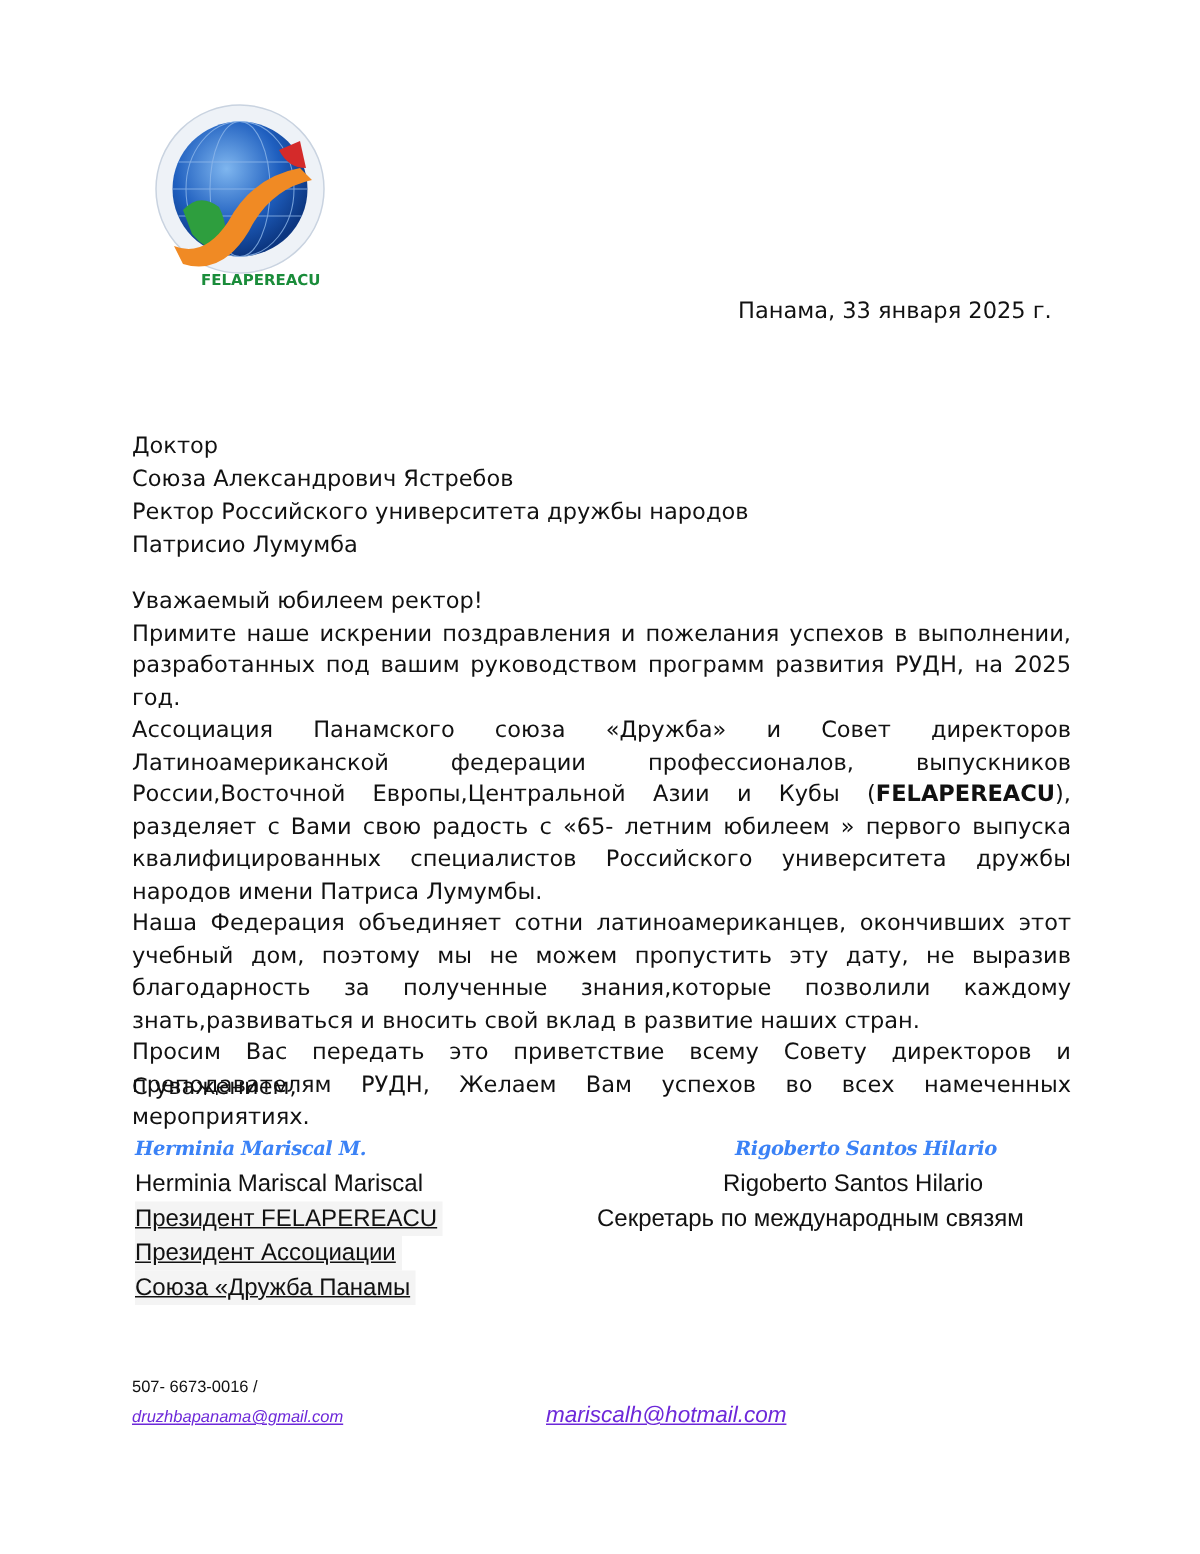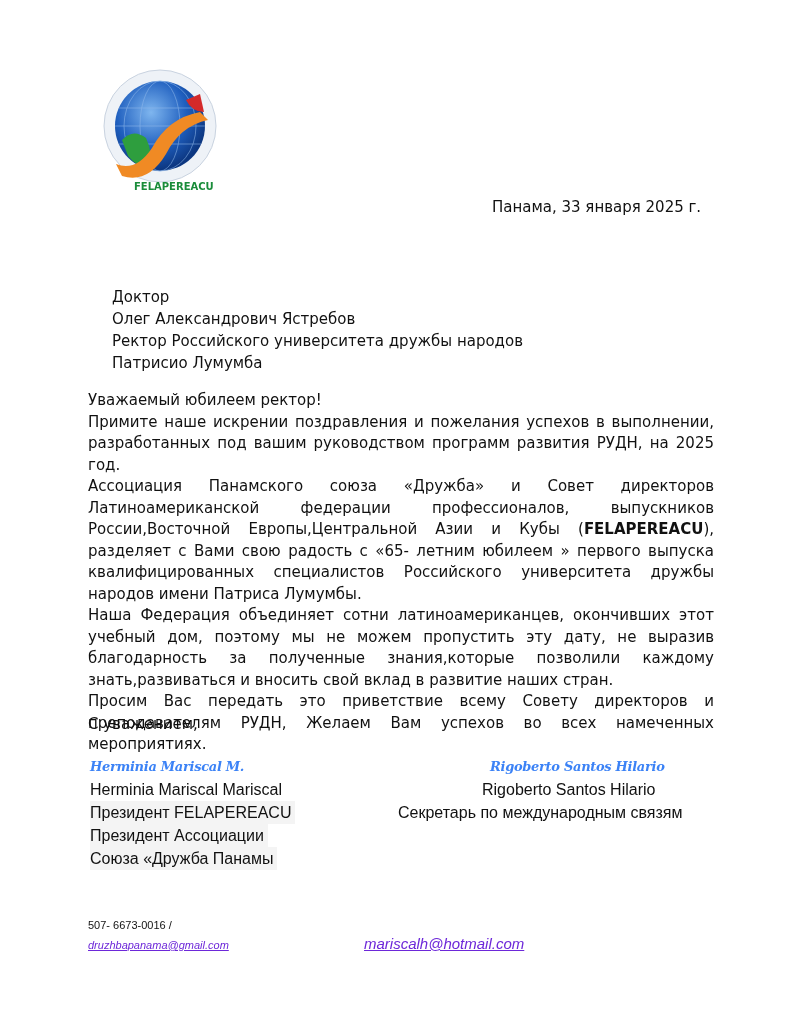--- a/index.html
+++ b/index.html
@@ -2,30 +2,30 @@
 <html><head>
   <meta charset="utf-8">
   <style>
     html, body { margin: 0; padding: 0; background: #ffffff; }
     body { width: 800px; height: 1036px; position: relative; overflow: hidden; color: #111; }
     .page { position: absolute; left: 0; top: 0; width: 800px; height: 1036px; background: #fff; border-radius: 16px; }
     .logo { position: absolute; left: 88px; top: 68px; width: 146px; height: 130px; }
     .sans { font-family: "Liberation Sans", sans-serif; }
     .dv { font-family: "DejaVu Sans", sans-serif; }
     .date { position: absolute; left: 492px; top: 198px; font-size: 15px; }
-    .addr { position: absolute; left: 88px; top: 286px; font-size: 15px; line-height: 22px; margin-left: 24px; }
+    .addr { position: absolute; left: 88px; top: 286px; font-size: 15px; line-height: 22px; }
     .body { position: absolute; left: 88px; top: 390px; width: 626px; font-size: 15px; line-height: 21.5px; }
     .body p { margin: 0; }
     .just { text-align: justify; text-align-last: left; }
     .closing { position: absolute; left: 88px; top: 715px; font-size: 15px; }
     .sig { font-family: "DejaVu Serif", serif; font-style: italic; font-weight: bold; color: #3b82f6; font-size: 13px; letter-spacing: -0.3px; }
     .sig-left { position: absolute; left: 90px; top: 759px; }
     .sig-right { position: absolute; left: 490px; top: 759px; }
     .left-block { position: absolute; left: 90px; top: 778px; font-size: 16px; line-height: 23px; }
-    .left-block .shade { background: #f4f4f4; display: inline-block; padding-right: 4px; }
+    .left-block .shade { background: #f4f4f4; display: inline-block; padding-right: 4px; text-decoration: underline; }
     .right-block { position: absolute; left: 398px; top: 778px; font-size: 16px; line-height: 23px; }
     .right-block .name { padding-left: 84px; }
     .contact { position: absolute; left: 88px; top: 915px; font-size: 11px; line-height: 20px; }
     .link { color: #6d28d9; text-decoration: underline; font-style: italic; }
     .email2 { position: absolute; left: 364px; top: 935px; font-size: 15px; }
     b.brand { font-weight: bold; }
   </style>
 </head>
 <body>
 
@@ -51,21 +51,21 @@
     <path d="M34 72 Q45 60 58 70 Q66 86 60 100 Q48 98 40 88 Z" fill="#2e9e3e"></path>
     <path d="M98 32 L112 26 L116 44 Q104 44 98 32 Z" fill="#d42a2a"></path>
     <path d="M28 96 Q48 104 64 80 Q80 50 112 44 L120 52 Q92 58 78 86 Q60 116 34 108 Z" fill="#f08a24"></path>
     <text x="46" y="122" font-family="DejaVu Sans, sans-serif" font-size="10" font-weight="bold" fill="#1a8c3a">FELAPEREACU</text>
   </svg>
 
   <div class="date dv">Панама, 33 января 2025 г.</div>
 
   <div class="addr dv">
     <div>Доктор</div>
-    <div>Олег Александрович Ястребов</div>
+    <div>Союза Александрович Ястребов</div>
     <div>Ректор Российского университета дружбы народов</div>
     <div>Патрисио Лумумба</div>
   </div>
 
   <div class="body dv">
     <p>Уважаемый юбилеем ректор!</p>
     <p class="just">Примите наше искрении поздравления и пожелания успехов в выполнении, разработанных под вашим руководством программ развития РУДН, на 2025 год.</p>
     <p class="just"><span>Ассоциация Панамского союза «Дружба» и Совет директоров Латиноамериканской федерации профессионалов, выпускников России,Восточной Европы,Центральной Азии и Кубы (</span><b class="brand">FELAPEREACU</b><span>), разделяет с Вами свою радость с «65- летним юбилеем » первого выпуска квалифицированных специалистов Российского университета дружбы народов имени Патриса Лумумбы.</span></p>
     <p class="just">Наша Федерация объединяет сотни латиноамериканцев, окончивших этот учебный дом, поэтому мы не можем пропустить эту дату, не выразив благодарность за полученные знания,которые позволили каждому знать,развиваться и вносить свой вклад в развитие наших стран.</p>
     <p class="just">Просим Вас  передать это приветствие всему Совету директоров и преподавателям РУДН, Желаем Вам успехов во всех намеченных мероприятиях.</p>

